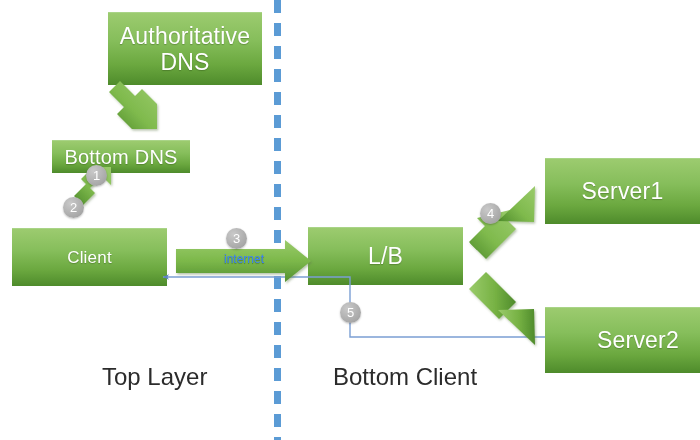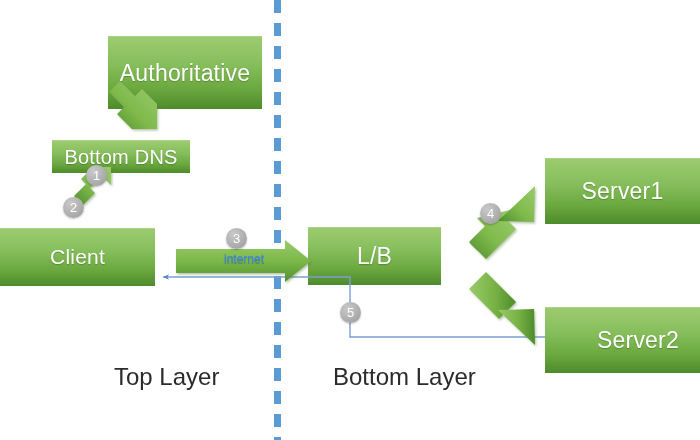--- a/index.html
+++ b/index.html
@@ -23,40 +23,40 @@
     align-items:center;
     justify-content:center;
     text-align:center;
     line-height:1.15;
     letter-spacing:.2px;
     text-shadow:0 1px 1px rgba(40,70,20,.35);
     border-top:1px solid #a9d487;
   }
   .node span{display:block;}
 
-  #box-auth   {left:108px; top:12px;  width:154px; height:73px; font-size:23px;margin-top:24px;}
+  #box-auth   {left:108px; top:12px;  width:154px; height:73px; font-size:23px;}
   #box-local  {left:52px;  top:140px; width:138px; height:33px; font-size:20px;}
-  #box-client {left:0px;   top:228px; width:155px; height:58px; font-size:21px;}
-  #box-lb     {left:308px; top:227px; width:133px; height:58px; font-size:23px;}
+  #box-client {left:12px;   top:228px; width:155px; height:58px; font-size:17px;}
+  #box-lb     {left:308px; top:227px; width:155px; height:58px; font-size:23px;}
   #box-s1     {left:545px; top:158px; width:155px; height:66px; font-size:23px;text-align:center;}
   #box-s2     {left:545px; top:307px; width:186px; height:66px; font-size:23px;}
 
   
   #divider{
     position:absolute;left:274px;top:0;width:7px;height:440px;
     background:repeating-linear-gradient(to bottom,
        #5B9BD5 0px,#5B9BD5 13px, rgba(255,255,255,0) 13px, rgba(255,255,255,0) 23px);
   }
 
   
   .layer-label{
     position:absolute;
     font-size:24px;color:#2b2b2b;white-space:nowrap;
   }
-  #label-top{left:114px;top:363px;}
+  #label-top{left:102px;top:363px;}
   #label-bottom{left:333px;top:363px;}
 
   
   .badge{
     position:absolute;width:21px;height:21px;border-radius:50%;
     background:radial-gradient(circle at 35% 30%, #c9c9c9 0%, #a8a8a8 70%, #949494 100%);
     color:#ffffff;font-size:13px;
     display:flex;align-items:center;justify-content:center;
     box-shadow:0 1px 2px rgba(0,0,0,.25);
     z-index:40;
@@ -138,20 +138,21 @@
       <path d="M 469,289 L 499,319 L 516,302 L 486,272 Z" fill="url(#gArrowV)"></path>
       <path d="M 535,345 L 534,309 L 498,310 Z" fill="url(#gArrowV)"></path>
     </g>
   </svg>
 
   <div id="divider"></div>
 
   <div class="node" id="box-auth">
     <div>
       <span>Authoritative</span>
+      <span>DNS</span>
     </div>
   </div>
 
   <div class="node" id="box-local">
     <span>Bottom DNS</span>
   </div>
 
   <div class="node" id="box-client">
     <span>Client</span>
   </div>
@@ -170,15 +171,15 @@
 
   <div id="internet-label">internet</div>
 
   <div class="badge" id="badge-1">1</div>
   <div class="badge" id="badge-2">2</div>
   <div class="badge" id="badge-3">3</div>
   <div class="badge" id="badge-4">4</div>
   <div class="badge" id="badge-5">5</div>
 
   <div class="layer-label" id="label-top">Top Layer</div>
-  <div class="layer-label" id="label-bottom">Bottom Layer</div>
+  <div class="layer-label" id="label-bottom">Bottom Client</div>
 
 </div>
 
 </body></html>

